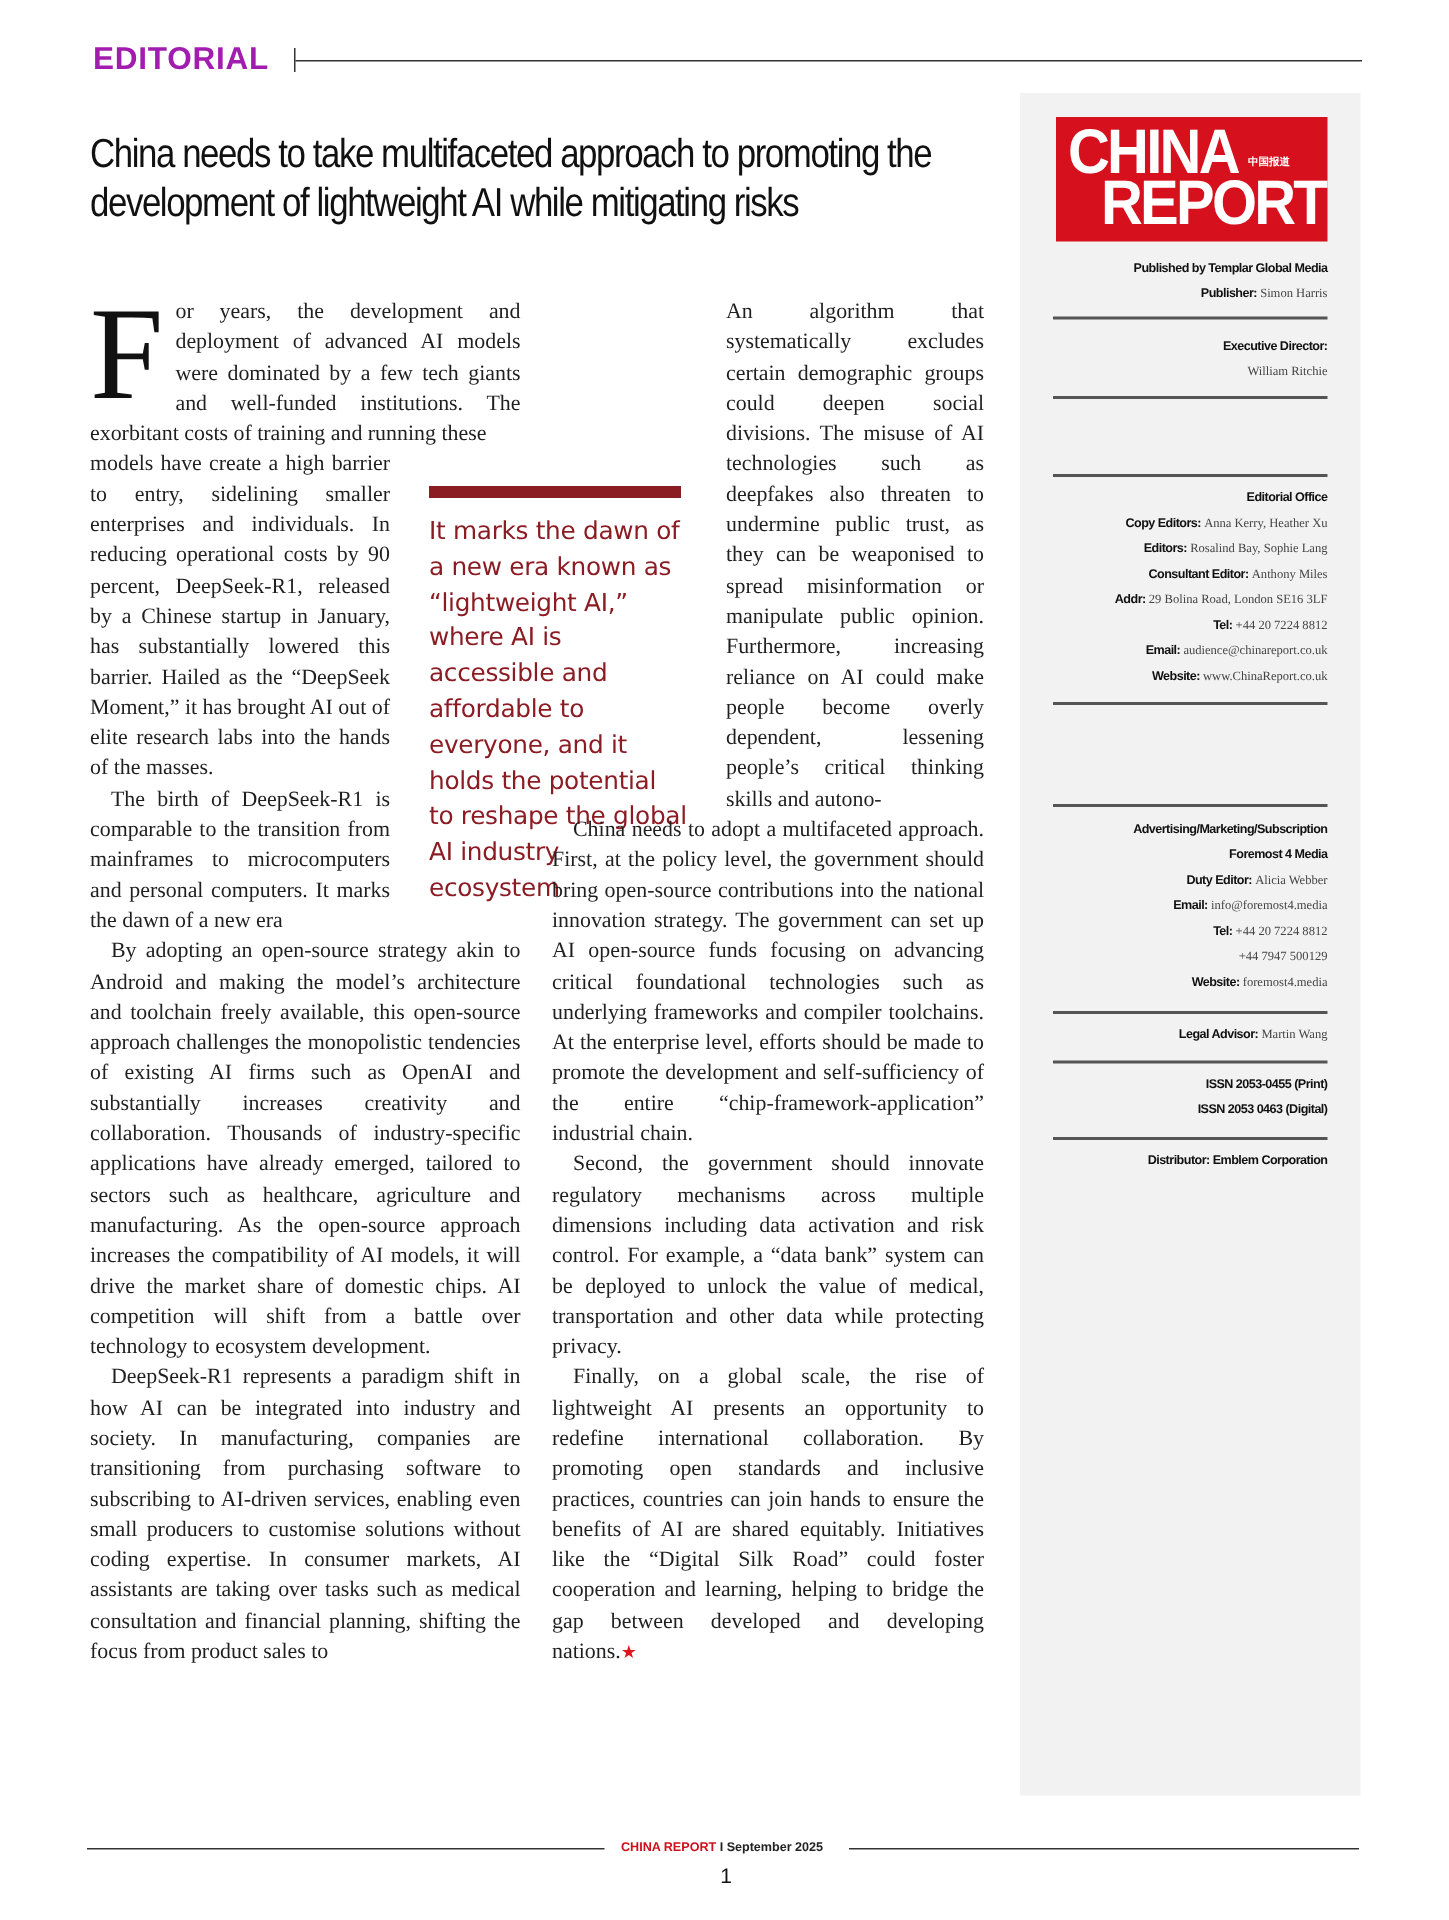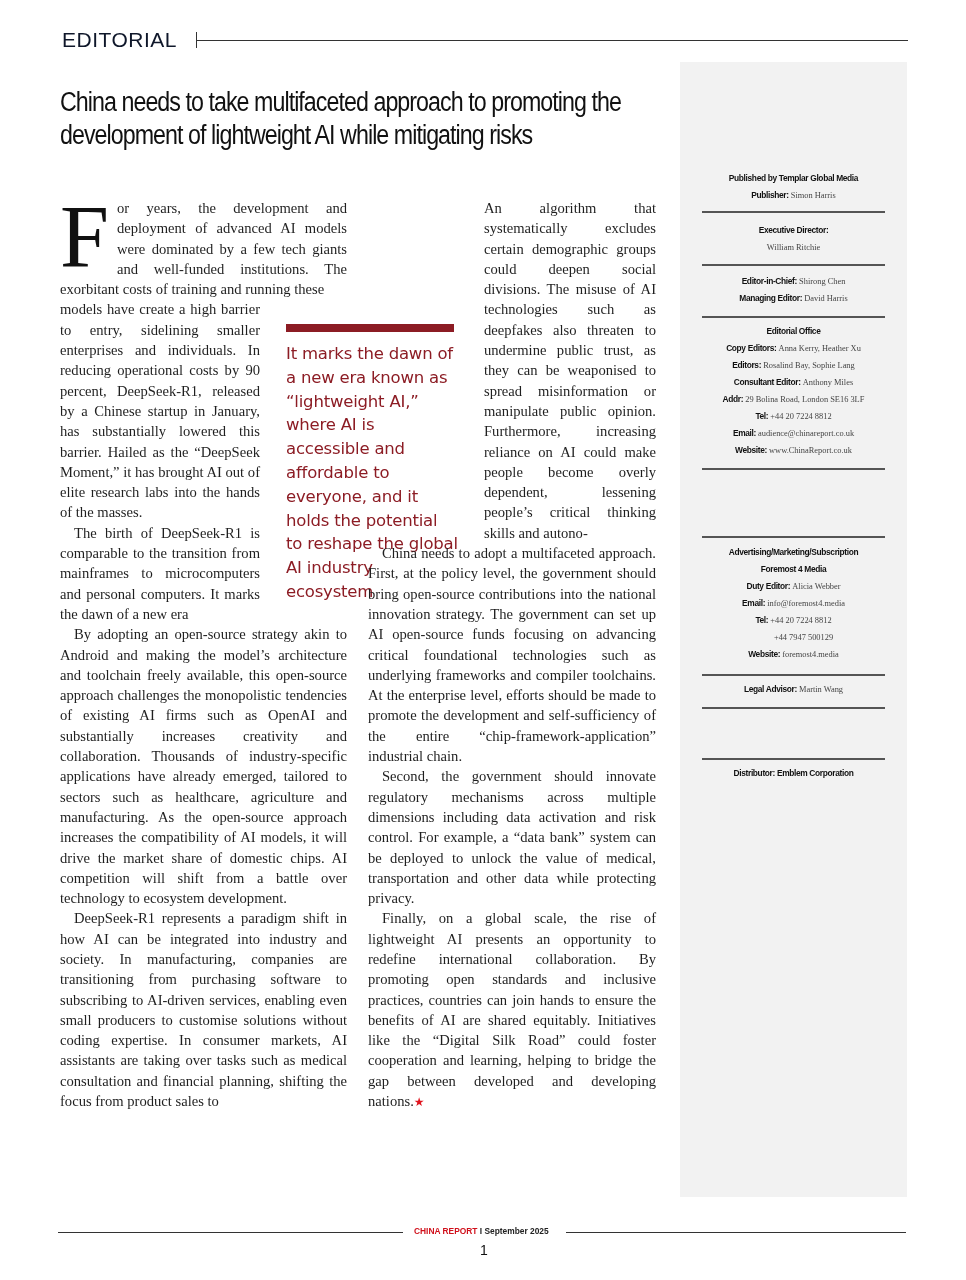--- a/index.html
+++ b/index.html
@@ -1,19 +1,19 @@
 <!DOCTYPE html>
 <html><head>
 <meta charset="utf-8">
 <style>
   html, body { margin:0; padding:0; background:#ffffff; }
   body { width:966px; height:1280px; position:relative; overflow:hidden; color:#1a1a1a; }
 
   .section-header { position:absolute; left:62px; top:28px; width:846px; height:24px; }
-  .section-label { position:absolute; left:0; top:0; font-family:"Liberation Sans", sans-serif; font-weight:normal; font-size:21px; letter-spacing:0.5px; color:#0f172a; line-height:24px;text-align:center; }
+  .section-label { position:absolute; left:0; top:0; font-family:"Liberation Sans", sans-serif; font-weight:bold; font-size:21px; letter-spacing:0.5px; color:#a21caf; line-height:24px;text-align:center; }
   .section-tick { position:absolute; left:134px; top:4px; width:1px; height:16px; background:#333; }
   .section-rule { position:absolute; left:135px; top:12px; right:0; height:1px; background:#333; }
 
   .headline { position:absolute; left:60px; top:86px; width:600px; font-family:"Liberation Sans", sans-serif; font-size:27px; line-height:33px; color:#111; letter-spacing:-1.1px; transform:scaleX(0.86); transform-origin:left top; width:700px; }
 
   .col { position:absolute; font-family:"Liberation Serif", serif; font-size:14.6px; line-height:20.3px; color:#1f1f1f; text-align:justify; hyphens:manual; }
   .col p { margin:0; text-indent:14px; }
   .col p.noindent { text-indent:0; }
   .col1 { left:60px; top:198px; width:287px; }
   .col2 { left:368px; top:198px; width:288px; }
@@ -27,21 +27,21 @@
   .pq-bar { height:8px; background:#8c1c24; width:168px; margin-bottom:10px; }
   .pq-text { font-family:"DejaVu Sans", sans-serif; font-size:16.5px; line-height:23.8px; color:#8c1c24; letter-spacing:-0.2px; }
 
   .sidebar { position:absolute; left:680px; top:62px; width:227px; height:1135px; background:#f2f2f2; }
   .logo { position:absolute; left:24px; top:16px; width:181px; height:83px; background:#d6101c; overflow:hidden; }
   .logo-china { position:absolute; left:8px; top:2px; font-family:"Liberation Sans", sans-serif; font-weight:bold; font-size:42px; line-height:42px; color:#fff; letter-spacing:-2px; transform:scaleX(0.92); transform-origin:left top; }
   .logo-report { position:absolute; left:30px; top:36px; font-family:"Liberation Sans", sans-serif; font-weight:bold; font-size:42px; line-height:42px; color:#fff; letter-spacing:-2px; transform:scaleX(0.92); transform-origin:left top; }
   .logo-cn { position:absolute; left:128px; top:25px; font-family:"DejaVu Sans", sans-serif; font-size:7px; color:#fff; font-weight:bold; }
 
   .sb-block { position:absolute; left:22px; width:183px; text-align:center; font-size:8.4px; line-height:17px; color:#333; }
-  .sb-line { display:block; white-space:nowrap; }
+  .sb-line { display:block; white-space:nowrap;text-align:right; }
   .sb-key { font-family:"Liberation Sans", sans-serif; font-weight:bold; color:#111; letter-spacing:-0.35px; }
   .sb-val { font-family:"Liberation Serif", serif; color:#444; }
   .sb-rule { position:absolute; left:22px; width:183px; height:1.5px; background:#555; }
 
   .footer-rule-left { position:absolute; left:58px; top:1232px; width:345px; height:1px; background:#333; }
   .footer-rule-right { position:absolute; left:566px; top:1232px; width:340px; height:1px; background:#333; }
   .footer-text { position:absolute; left:414px; top:1226px; font-family:"Liberation Sans", sans-serif; font-size:8.4px; font-weight:bold; white-space:nowrap; }
   .footer-brand { color:#d0101b; }
   .footer-sep, .footer-date { color:#222; }
   .page-num { position:absolute; left:478px; top:1242px; width:12px; text-align:center; font-family:"Liberation Sans", sans-serif; font-size:14px; color:#111; }
@@ -81,37 +81,38 @@
 <div class="col col2">
   <div class="narrow-right">
     <p class="noindent">An algorithm that systematically excludes certain demographic groups could deepen social divisions. The misuse of AI technologies such as deepfakes also threaten to undermine public trust, as they can be weaponised to spread misinformation or manipulate public opinion. Furthermore, increasing reliance on AI could make people become overly dependent, lessening people’s critical thinking skills and autono-</p>
   </div>
   <p>China needs to adopt a multifaceted approach. First, at the policy level, the government should bring open-source contributions into the national innovation strategy. The government can set up AI open-source funds focusing on advancing critical foundational technologies such as underlying frameworks and compiler toolchains. At the enterprise level, efforts should be made to promote the development and self-sufficiency of the entire “chip-framework-application” industrial chain.</p>
   <p>Second, the government should innovate regulatory mechanisms across multiple dimensions including data activation and risk control. For example, a “data bank” system can be deployed to unlock the value of medical, transportation and other data while protecting privacy.</p>
   <p><span>Finally, on a global scale, the rise of lightweight AI presents an opportunity to redefine international collaboration. By promoting open standards and inclusive practices, countries can join hands to ensure the benefits of AI are shared equitably. Initiatives like the “Digital Silk Road” could foster cooperation and learning, helping to bridge the gap between developed and developing nations.</span><span class="star">★</span></p>
 </div>
 
 <aside class="sidebar">
+  <div class="logo">
+    <span class="logo-china">CHINA</span>
+    <span class="logo-cn">中国报道</span>
+    <span class="logo-report">REPORT</span>
+  </div>
 
   <div class="sb-block" style="top:108px">
     <span class="sb-line"><span class="sb-key">Published by Templar Global Media</span></span>
     <span class="sb-line"><span class="sb-key">Publisher:</span> <span class="sb-val">Simon Harris</span></span>
   </div>
   <div class="sb-rule" style="top:149px"></div>
 
   <div class="sb-block" style="top:160px">
     <span class="sb-line"><span class="sb-key">Executive Director:</span></span>
     <span class="sb-line"><span class="sb-val">William Ritchie</span></span>
   </div>
   <div class="sb-rule" style="top:202px"></div>
 
-  <div class="sb-block" style="top:211px">
-    <span class="sb-line"><span class="sb-key">Editor-in-Chief:</span> <span class="sb-val">Shirong Chen</span></span>
-    <span class="sb-line"><span class="sb-key">Managing Editor:</span> <span class="sb-val">David Harris</span></span>
-  </div>
   <div class="sb-rule" style="top:254px"></div>
 
   <div class="sb-block" style="top:261px">
     <span class="sb-line"><span class="sb-key">Editorial Office</span></span>
     <span class="sb-line"><span class="sb-key">Copy Editors:</span> <span class="sb-val">Anna Kerry, Heather Xu</span></span>
     <span class="sb-line"><span class="sb-key">Editors:</span> <span class="sb-val">Rosalind Bay, Sophie Lang</span></span>
     <span class="sb-line"><span class="sb-key">Consultant Editor:</span> <span class="sb-val">Anthony Miles</span></span>
     <span class="sb-line"><span class="sb-key">Addr:</span> <span class="sb-val">29 Bolina Road, London SE16 3LF</span></span>
     <span class="sb-line"><span class="sb-key">Tel:</span> <span class="sb-val">+44 20 7224 8812</span></span>
     <span class="sb-line"><span class="sb-key">Email:</span> <span class="sb-val">audience@chinareport.co.uk</span></span>
@@ -130,20 +131,24 @@
     <span class="sb-line" style="padding-left:20px"><span class="sb-val">+44 7947 500129</span></span>
     <span class="sb-line"><span class="sb-key">Website:</span> <span class="sb-val">foremost4.media</span></span>
   </div>
   <div class="sb-rule" style="top:612px"></div>
 
   <div class="sb-block" style="top:619px">
     <span class="sb-line"><span class="sb-key">Legal Advisor:</span> <span class="sb-val">Martin Wang</span></span>
   </div>
   <div class="sb-rule" style="top:645px"></div>
 
+  <div class="sb-block" style="top:652px">
+    <span class="sb-line"><span class="sb-key">ISSN  2053-0455 (Print)</span></span>
+    <span class="sb-line"><span class="sb-key">ISSN 2053 0463 (Digital)</span></span>
+  </div>
   <div class="sb-rule" style="top:696px"></div>
 
   <div class="sb-block" style="top:703px">
     <span class="sb-line"><span class="sb-key">Distributor: Emblem Corporation</span></span>
   </div>
 </aside>
 
 <div class="footer-rule-left"></div>
 <div class="footer-text">
   <span class="footer-brand">CHINA REPORT</span>

